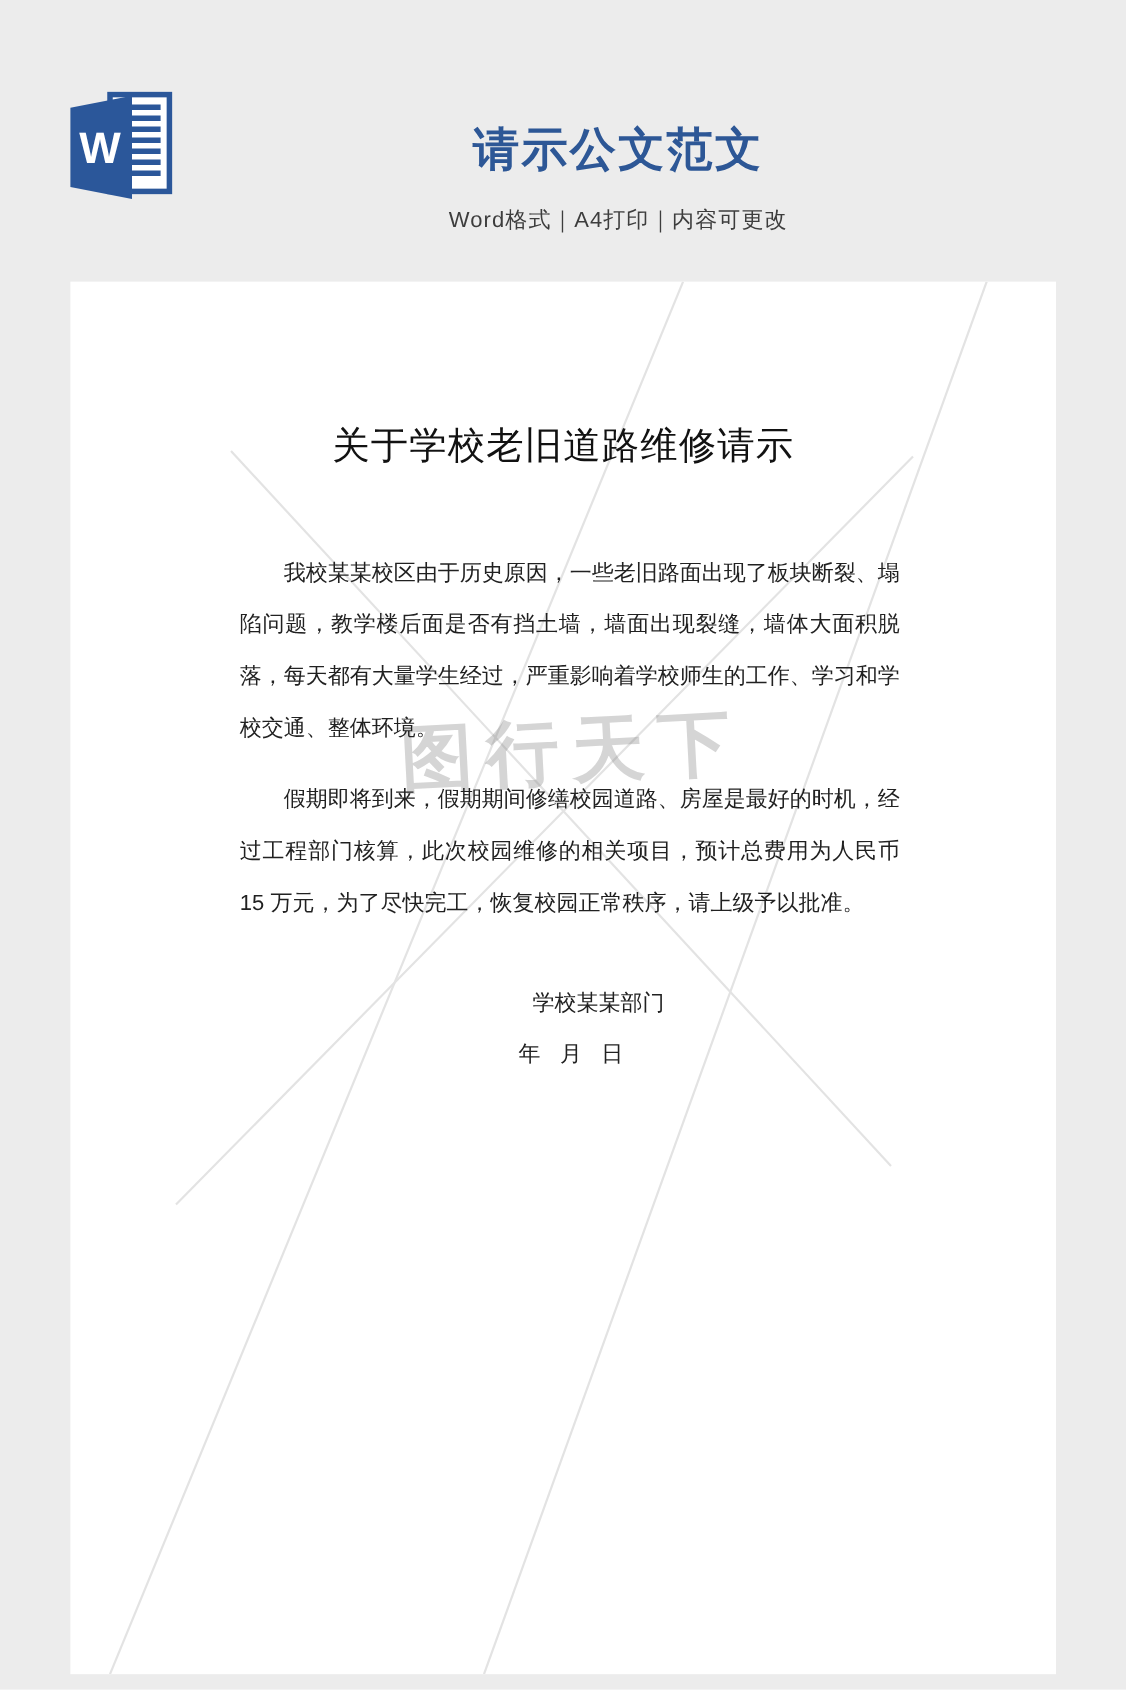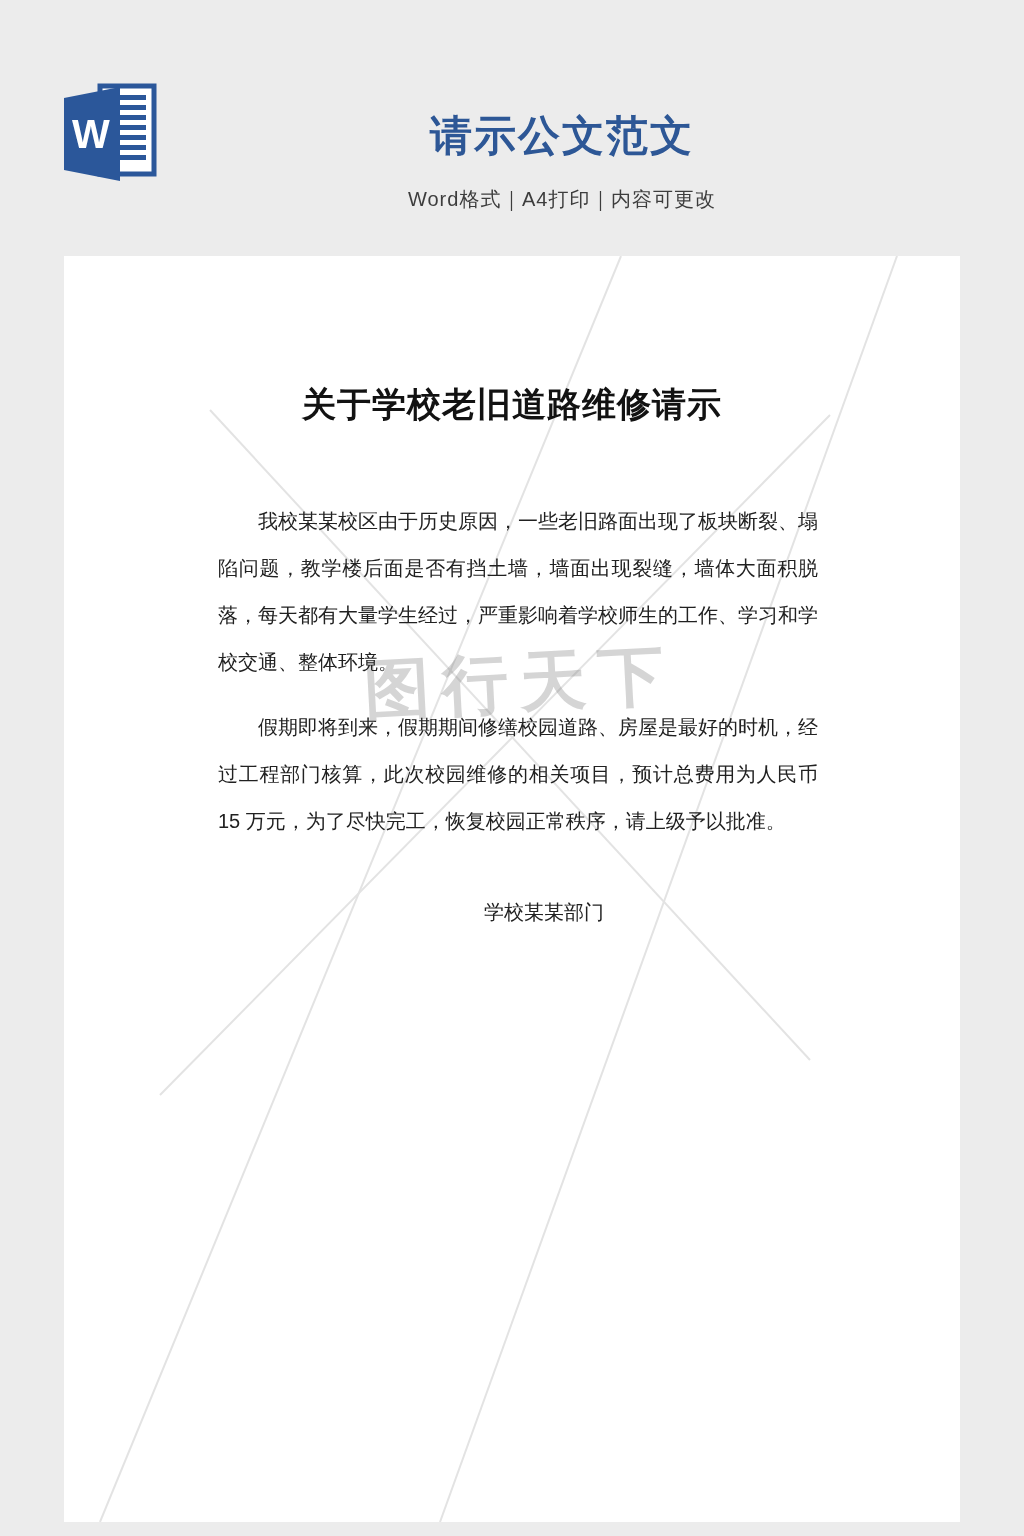--- a/index.html
+++ b/index.html
@@ -45,21 +45,21 @@
     color: rgba(125,125,125,0.32);
     letter-spacing: 12px;
     transform: rotate(-3deg);
     white-space: nowrap;
     pointer-events: none;
   }
   .doc-content { position: relative; width: 100%; height: 100%; }
   .doc-title {
     margin: 0; padding-top: 126px;
     text-align: center;
-    font-size: 34px; font-weight: 700; color: #121212;
+    font-size: 34px; font-weight: 400; color: #121212;
     letter-spacing: 1px;
   }
   .doc-body { margin: 70px 124px 0 136px; }
   .doc-body p {
     margin: 18px;
     font-size: 20px; line-height: 47px;
     color: #212121;
     text-align: justify;
     text-indent: 2em;
   }
@@ -111,15 +111,16 @@
   <div class="doc-content">
     <h2 class="doc-title">关于学校老旧道路维修请示</h2>
 
     <div class="doc-body">
       <p>我校某某校区由于历史原因，一些老旧路面出现了板块断裂、塌陷问题，教学楼后面是否有挡土墙，墙面出现裂缝，墙体大面积脱落，每天都有大量学生经过，严重影响着学校师生的工作、学习和学校交通、整体环境。</p>
       <p>假期即将到来，假期期间修缮校园道路、房屋是最好的时机，经过工程部门核算，此次校园维修的相关项目，预计总费用为人民币 15 万元，为了尽快完工，恢复校园正常秩序，请上级予以批准。</p>
     </div>
 
     <div class="signature">
       <p class="sig-line sig-dept">学校某某部门</p>
+      <p class="sig-line sig-date">年 月 日</p>
     </div>
   </div>
 </div>
 
 </body></html>

